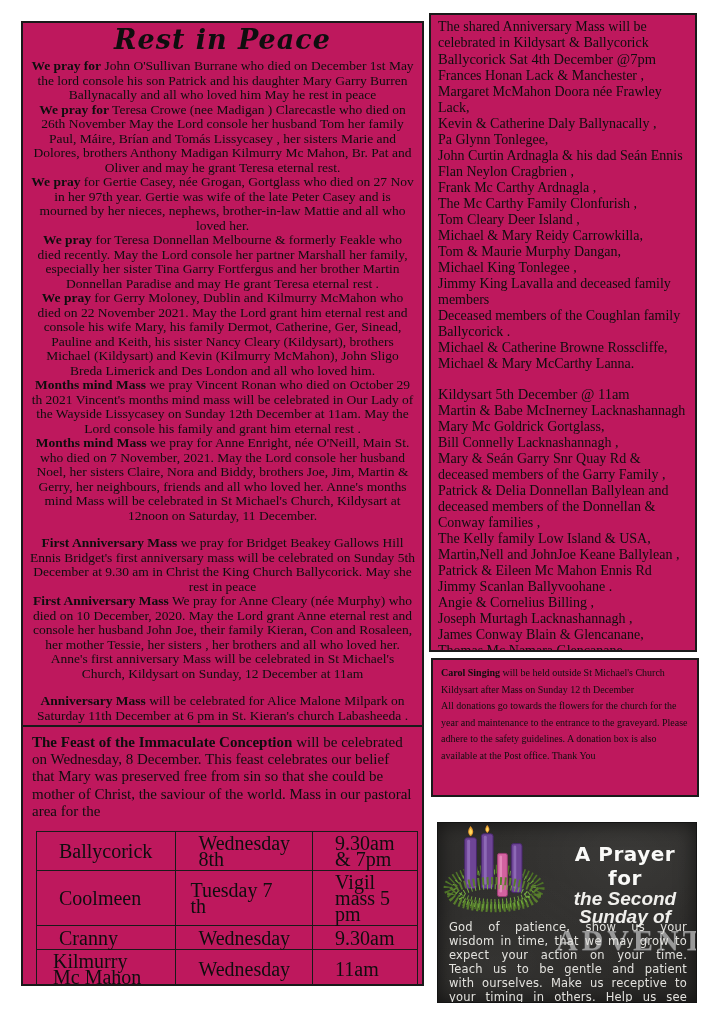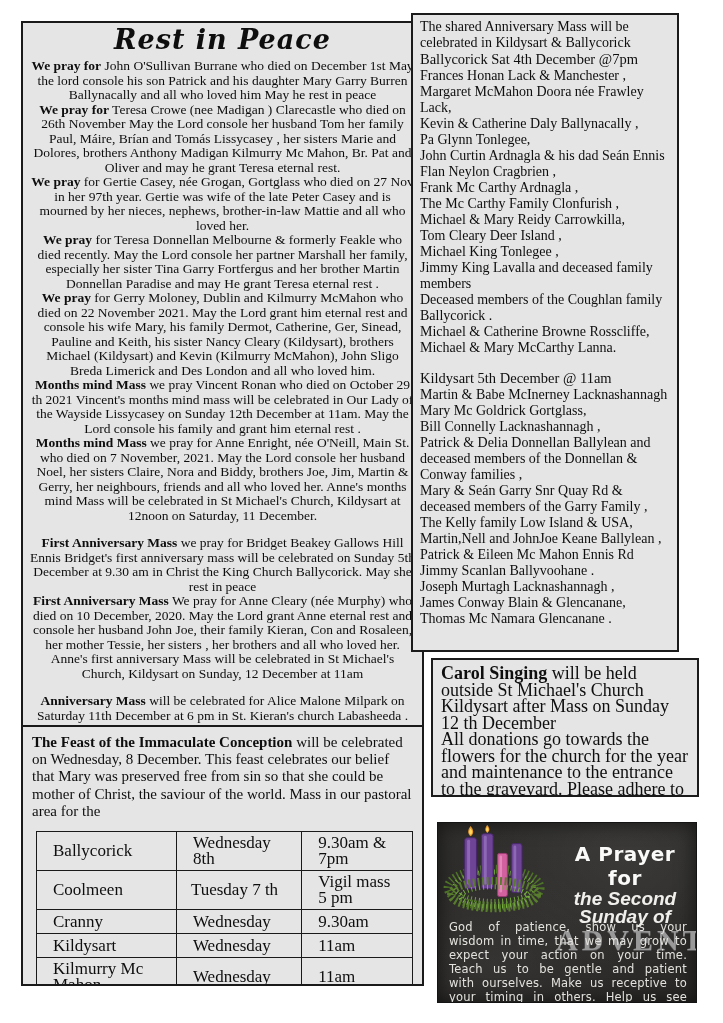--- a/index.html
+++ b/index.html
@@ -1,49 +1,49 @@
 <!DOCTYPE html>
 <html><head>
 <meta charset="utf-8">
 <style>
   *{margin:0;padding:0;box-sizing:border-box}
   html,body{width:723px;height:1023px;overflow:hidden}
   body{position:relative;background:#ffffff;color:#0e0e0e;
        font-family:"Liberation Serif",serif;}
-  .box{position:absolute;border:2px solid #1a1a1a;background:#e5e5e5}
+  .box{position:absolute;border:2px solid #1a1a1a;background:#be185d}
 
   
   #rip-box{left:21px;top:21px;width:403px;height:712px;padding:1px 7px 0 7px;overflow:hidden}
   .rip-title{text-align:center;font-family:"DejaVu Serif",serif;font-style:italic;
              font-weight:bold;font-size:27px;letter-spacing:1px;line-height:32px;margin-bottom:3px}
   .rip-p{font-size:13.5px;line-height:14.5px;text-align:center}
   .lead{font-weight:bold}
   .vgap{height:13px}
 
   
   #feast-box{left:21px;top:725px;width:403px;height:261px;padding:7px 9px;overflow:hidden}
   .feast-p{font-size:15px;line-height:17.2px}
   table{border-collapse:collapse;margin:11px 0 0 4px}
-  td{border:1.5px solid #1a1a1a;font-size:17px;line-height:16px;
-     padding:3px 16px;height:24px;vertical-align:middle}
+  td{border:1.5px solid #1a1a1a;font-size:20px;line-height:16px;
+     padding:3px 22px;height:24px;vertical-align:middle}
   td.c-parish{width:145px}
   td.c-day{width:128px}
   td.c-time{width:116px}
   tr:nth-child(2) td.c-day{padding-left:14px}
   tr:nth-child(4) td.c-parish{padding-left:16px}
 
   
-  #shared-box{left:411px;top:13px;width:268px;height:639px;padding:4px 7px;overflow:hidden}
+  #shared-box{left:429px;top:13px;width:268px;height:639px;padding:4px 7px;overflow:hidden}
   .r-p{font-size:14px;line-height:16px}
   .r-head{font-size:14.5px;line-height:17px;font-weight:normal}
   .name-line{font-size:14px;line-height:16px}
   .r-gap{height:14px}
 
   #carol-box{left:431px;top:658px;width:268px;height:139px;padding:5px 8px;overflow:hidden}
-  .carol-p{font-size:18px;line-height:16.5px}
+  .carol-p{font-size:10px;line-height:16.5px}
 
   
   #advent{position:absolute;left:437px;top:822px;width:260px;height:181px;
           background-image:
             radial-gradient(ellipse at 72% 18%, rgba(255,255,255,.055), transparent 55%),
             radial-gradient(ellipse at 22% 78%, rgba(255,255,255,.045), transparent 50%),
             linear-gradient(#302f2d,#2a2927);
           box-shadow:inset 0 0 20px rgba(0,0,0,.6);
           border:1px solid #141414;overflow:hidden}
   #advent-art{position:absolute;left:2px;top:2px}
@@ -93,25 +93,20 @@
           <td class="c-parish">Coolmeen</td>
           <td class="c-day">Tuesday 7 th</td>
           <td class="c-time">Vigil mass 5 pm</td>
         </tr>
       <tr>
           <td class="c-parish">Cranny</td>
           <td class="c-day">Wednesday</td>
           <td class="c-time">9.30am</td>
         </tr>
       <tr>
-          <td class="c-parish">Kildysart</td>
-          <td class="c-day">Wednesday</td>
-          <td class="c-time">11am</td>
-        </tr>
-      <tr>
           <td class="c-parish">Kilmurry Mc Mahon</td>
           <td class="c-day">Wednesday</td>
           <td class="c-time">11am</td>
         </tr>
       <tr>
           <td class="c-parish">Labasheeda</td>
           <td class="c-day">Wednesday</td>
           <td class="c-time">9.30 am</td>
         </tr>
       <tr>
@@ -128,40 +123,42 @@
   <div class="r-head">Ballycorick   Sat 4th December @7pm</div>
   <div>
     <div class="name-line">Frances Honan Lack  &amp; Manchester ,</div>
     <div class="name-line">Margaret McMahon  Doora née Frawley Lack,</div>
     <div class="name-line">Kevin &amp; Catherine Daly Ballynacally ,</div>
     <div class="name-line">Pa Glynn Tonlegee,</div>
     <div class="name-line">John Curtin Ardnagla &amp; his dad Seán Ennis</div>
     <div class="name-line">Flan Neylon Cragbrien ,</div>
     <div class="name-line">Frank Mc Carthy Ardnagla ,</div>
     <div class="name-line">The Mc Carthy Family Clonfurish ,</div>
+    <div class="name-line">Tom Cleary Deer Island ,</div>
     <div class="name-line">Michael &amp; Mary Reidy  Carrowkilla,</div>
-    <div class="name-line">Tom Cleary Deer Island ,</div>
+    <div class="name-line">Tom &amp; Maurie Murphy  Dangan,</div>
     <div class="name-line">Michael King Tonlegee ,</div>
     <div class="name-line">Jimmy King Lavalla and deceased family members</div>
     <div class="name-line">Deceased members of the Coughlan family Ballycorick .</div>
     <div class="name-line">Michael &amp; Catherine Browne Rosscliffe,</div>
     <div class="name-line">Michael &amp; Mary McCarthy Lanna.</div>
   </div>
   <div class="r-gap"></div>
   <div class="r-head">Kildysart 5th December @ 11am</div>
   <div>
     <div class="name-line">Martin &amp; Babe McInerney Lacknashannagh</div>
     <div class="name-line">Mary Mc Goldrick Gortglass,</div>
     <div class="name-line">Bill Connelly Lacknashannagh ,</div>
+    <div class="name-line">Mary &amp; Seán Garry Snr  Quay Rd &amp; deceased members of the Garry Family ,</div>
     <div class="name-line">Patrick &amp; Delia Donnellan Ballylean and deceased members of the Donnellan &amp; Conway families ,</div>
-    <div class="name-line">Mary &amp; Seán Garry Snr  Quay Rd &amp; deceased members of the Garry Family ,</div>
     <div class="name-line">The Kelly family Low Island &amp; USA,</div>
     <div class="name-line">Martin,Nell and JohnJoe Keane Ballylean ,</div>
     <div class="name-line">Patrick &amp; Eileen Mc Mahon  Ennis Rd</div>
     <div class="name-line">Jimmy Scanlan  Ballyvoohane .</div>
+    <div class="name-line">Angie &amp; Cornelius Billing ,</div>
     <div class="name-line">Joseph Murtagh Lacknashannagh ,</div>
     <div class="name-line">James Conway  Blain  &amp; Glencanane,</div>
     <div class="name-line">Thomas Mc Namara Glencanane .</div>
   </div>
 </div>
 
 <div class="box" id="carol-box">
   <p class="carol-p"><span class="lead">Carol Singing</span><span>  will be held outside  St Michael's  Church  Kildysart after Mass on Sunday 12 th December</span></p>
   <p class="carol-p">All donations go towards the  flowers for the church for the year and  maintenance to the entrance to the graveyard. Please adhere to the safety guidelines.   A donation box is also available at the Post office. Thank You</p>
 </div>

